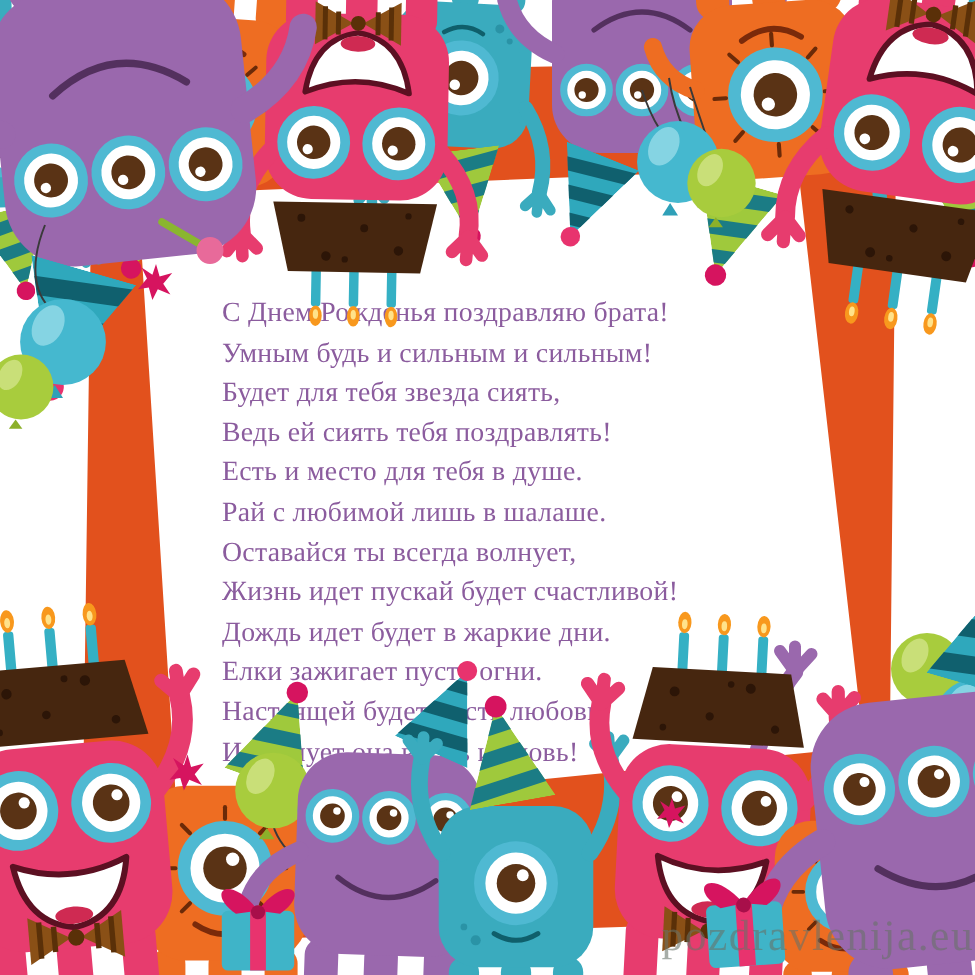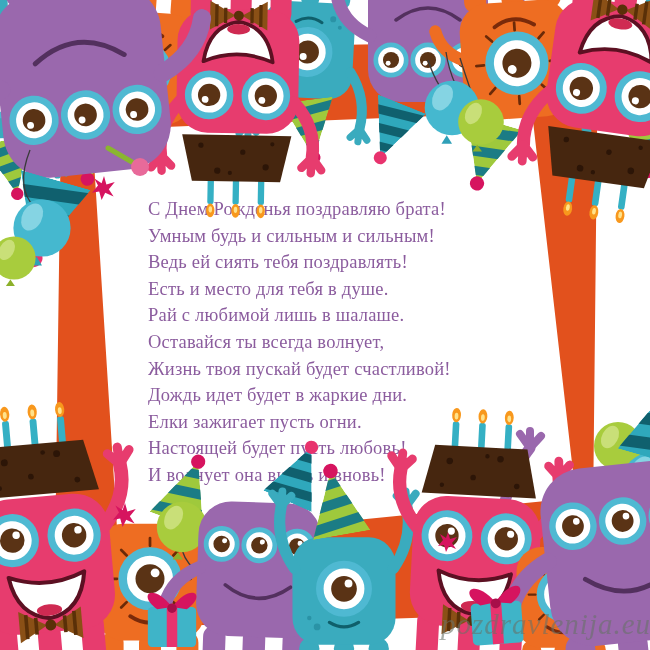--- a/index.html
+++ b/index.html
@@ -11,41 +11,42 @@
   svg.layer{position:absolute;left:0;top:0;}
   #frame-layer{z-index:1;}
   .poem{
     position:absolute;left:148px;top:196px;z-index:2;
     color:#8b5c9e;font-size:18.5px;line-height:26.6px;letter-spacing:0.2px;
     white-space:nowrap;
   }
   #monster-layer{z-index:3;pointer-events:none;}
   .watermark{
     position:absolute;left:441px;top:608px;z-index:4;
-    font-style:italic;font-size:29px;letter-spacing:1px;
+    font-size:29px;letter-spacing:1px;
     color:rgba(104,114,104,0.58);
   }
 </style>
 </head>
 <body>
 
 <div class="stage">
 
   <svg id="frame-layer" class="layer" width="650" height="650" viewBox="0 0 650 650">
     <path fill-rule="evenodd" fill="#e2511d" d="M62,50 L598,40 L592,612 L54,630 Z M92,130 L532,112 L576,498 L118,544 Z"></path>
   </svg>
 
   <div class="poem">
       <div class="poem-line">С Днем Рожденья поздравляю брата!</div>
       <div class="poem-line">Умным будь и сильным и сильным!</div>
+      <div class="poem-line">Будет для тебя звезда сиять,</div>
       <div class="poem-line">Ведь ей сиять тебя поздравлять!</div>
       <div class="poem-line">Есть и место для тебя в душе.</div>
       <div class="poem-line">Рай с любимой лишь в шалаше.</div>
       <div class="poem-line">Оставайся ты всегда волнует,</div>
-      <div class="poem-line">Жизнь твоя пускай будет счастливой!</div>
+      <div class="poem-line">Жизнь идет пускай будет счастливой!</div>
       <div class="poem-line">Дождь идет будет в жаркие дни.</div>
       <div class="poem-line">Елки зажигает пусть огни.</div>
       <div class="poem-line">Настоящей будет пусть любовь!</div>
       <div class="poem-line">И волнует она вновь и вновь!</div>
     </div>
 
   <svg id="monster-layer" class="layer" width="650" height="650" viewBox="0 0 650 650">
     <defs>
       <clipPath id="cp-hat">
           <path d="M0,-58 L26,0 L-26,0 Z"></path>

